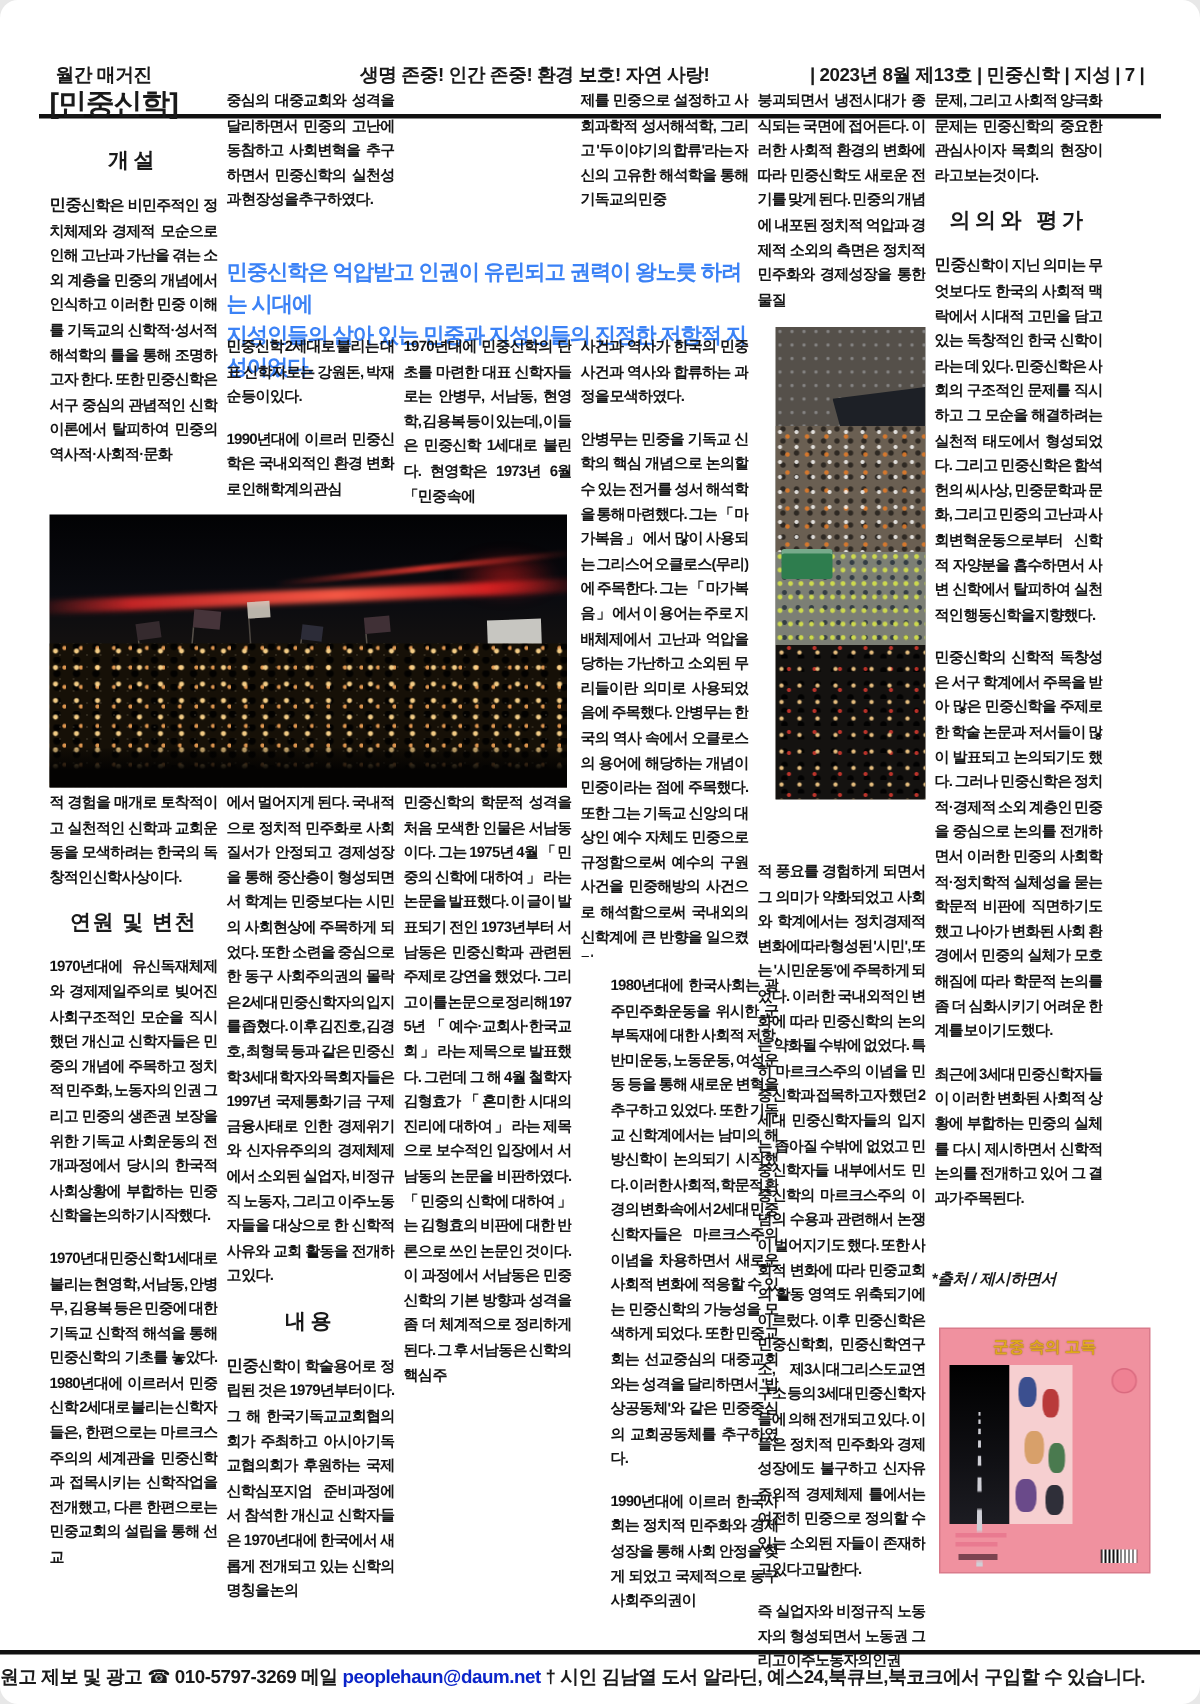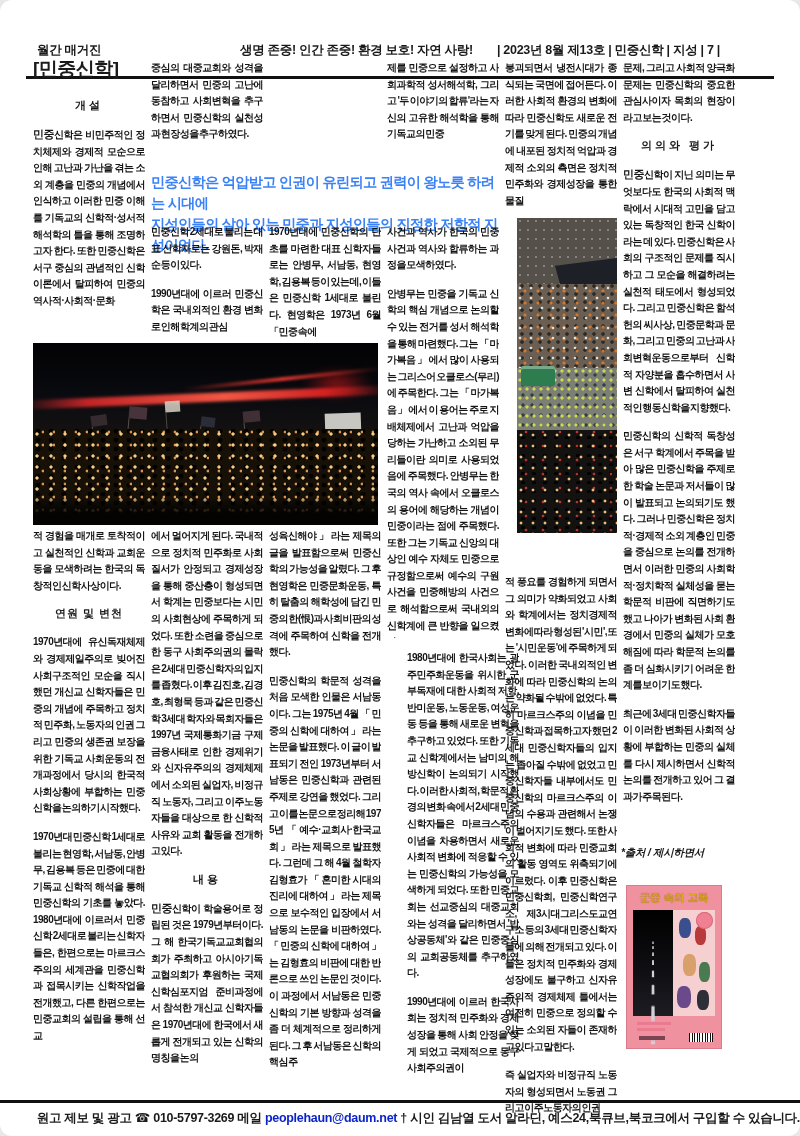--- a/index.html
+++ b/index.html
@@ -8,26 +8,26 @@
   .abs{position:absolute;}
   
   .hdr{font-size:12.5px;font-weight:700;letter-spacing:-0.3px;white-space:nowrap;}
   .hdr-rule{left:26px;top:76px;width:748px;height:3px;background:#111;}
   
   .colbox{position:absolute;width:112px;overflow:hidden;}
   .body{font-size:10px;line-height:16.6px;font-weight:700;text-align:justify;
         word-break:break-all;letter-spacing:-0.5px;word-spacing:-2px;margin:0 0 12px 0;color:#151515;}
   .lead{font-weight:900;font-size:11px;}
   .art-title{font-size:19px;font-weight:900;letter-spacing:-0.5px;margin:0 0 16px 0;}
-  .sec-h{font-size:11px;font-weight:900;text-align:center;letter-spacing:3px;margin:3px 0 13px 0;}
+  .sec-h{font-size:14px;font-weight:900;text-align:center;letter-spacing:3px;margin:3px 0 13px 0;}
   .headline{font-size:14.2px;line-height:21px;font-weight:900;letter-spacing:-0.7px;color:#3b82f6;}
   .caption{font-size:10.5px;font-weight:700;font-style:italic;letter-spacing:-0.3px;}
   
   .ftr-rule{left:0;top:1100px;width:800px;height:3px;background:#111;}
-  .ftr{left:0;top:1110px;width:800px;text-align:right;font-size:12.5px;font-weight:700;letter-spacing:-0.3px;}
+  .ftr{left:0;top:1110px;width:800px;text-align:left;font-size:12.5px;font-weight:700;letter-spacing:-0.3px;}
   .ftr .email{color:#0b24c9;}
   
   .photoL{left:33px;top:343px;width:345px;height:182px;background:linear-gradient(180deg,#020204 0%,#0a0b10 30%,#171310 55%,#100b07 100%);overflow:hidden;}
   .pl-laser{position:absolute;left:-12px;top:50px;width:370px;height:9px;transform:rotate(-2.4deg);filter:blur(1.6px);
     background:linear-gradient(90deg,rgba(255,0,0,0) 0%,rgba(255,45,45,.75) 18%,rgba(255,90,70,.95) 55%,rgba(255,40,40,.8) 82%,rgba(255,0,0,0) 100%);}
   .pl-laser2{position:absolute;left:150px;top:34px;width:200px;height:4px;transform:rotate(-6deg);filter:blur(1.2px);
     background:linear-gradient(90deg,rgba(255,0,0,0),rgba(255,60,50,.8),rgba(255,0,0,0));}
   .pl-glow{position:absolute;right:6px;top:26px;width:70px;height:30px;filter:blur(5px);
     background:radial-gradient(ellipse at center,rgba(255,30,30,.55),rgba(255,0,0,0) 70%);}
   .flag{position:absolute;display:block;}
@@ -67,21 +67,21 @@
       radial-gradient(circle at 3px 3px, #cdd94e 0 1.2px, rgba(0,0,0,0) 2px),
       radial-gradient(circle at 6px 7px, #343d44 0 1.3px, rgba(0,0,0,0) 2px);
     background-size:7px 9px,9px 10px;}
   .pr-crowd2{position:absolute;left:0;top:212px;width:100%;height:103px;background-color:#141210;
     background-image:
       radial-gradient(circle at 4px 5px, rgba(255,210,140,.9) 0 1px, rgba(0,0,0,0) 1.8px),
       radial-gradient(circle at 9px 2px, rgba(230,60,50,.8) 0 1px, rgba(0,0,0,0) 1.7px),
       radial-gradient(circle at 6px 8px, rgba(0,0,0,.9) 0 1.8px, rgba(0,0,0,0) 2.6px);
     background-size:12px 11px,17px 14px,11px 9px;}
   
-  .cover{left:627px;top:886px;width:94px;height:162px;background:#f0919f;box-shadow:0 0 0 1px #d97b8b;overflow:hidden;}
+  .cover{left:627px;top:886px;width:94px;height:162px;background:#f0919f;box-shadow:0 0 0 1px #d97b8b;overflow:hidden;padding-left:45px;}
   .cv-title{position:absolute;left:0;top:5px;width:100%;text-align:center;font-size:10.5px;font-weight:900;
     color:#e0a91e;letter-spacing:0;text-shadow:0 0 1px #7a5a00;}
   .cv-body{position:absolute;left:6px;top:24px;width:82px;height:106px;display:flex;}
   .cv-road{width:40px;height:100%;background:linear-gradient(180deg,#000 0%,#101014 60%,#1c1c22 100%);position:relative;}
   .cv-road::after{content:"";position:absolute;left:50%;top:12%;width:2px;height:80%;
     background:repeating-linear-gradient(180deg,#cfcfd6 0 6px,rgba(0,0,0,0) 6px 12px);transform:translateX(-50%) perspective(40px) rotateX(30deg);}
   .cv-ppl{flex:1;background:#f6cfd0;position:relative;}
   .blob{position:absolute;border-radius:40%;}
   .bl1{left:6px;top:8px;width:12px;height:20px;background:#3b4f8f;}
   .bl2{left:22px;top:16px;width:11px;height:19px;background:#b93a3a;}
@@ -99,21 +99,21 @@
     repeating-linear-gradient(90deg,#111 0 1px,#fff 1px 2.6px);}
   .thin-rule{background:#111;}
 </style>
 </head>
 <body>
 
 <div class="page">
 
   <div class="abs hdr" style="left:37px;top:42px;">월간 매거진</div>
   <div class="abs hdr" style="left:240px;top:42px;">생명 존중! 인간 존중! 환경 보호! 자연 사랑!</div>
-  <div class="abs hdr" style="left:497px;top:42px;">| 2023년 8월 제13호 | 민중신학 | 지성 | 7 |</div>
+  <div class="abs hdr" style="left:540px;top:42px;">| 2023년 8월 제13호 | 민중신학 | 지성 | 7 |</div>
   <div class="abs hdr-rule"></div>
 
   <div class="colbox" style="left:33px;top:56px;height:287px;">
     <div class="art-title">[민중신학]</div>
     <div class="sec-h">개설</div>
     <p class="body"><span class="lead">민중</span><span>신학은 비민주적인 정치체제와 경제적 모순으로 인해 고난과 가난을 겪는 소외 계층을 민중의 개념에서 인식하고 이러한 민중 이해를 기독교의 신학적·성서적 해석학의 틀을 통해 조명하고자 한다. 또한 민중신학은 서구 중심의 관념적인 신학 이론에서 탈피하여 민중의 역사적·사회적·문화</span></p>
   </div>
 
   <div class="colbox" style="left:151px;top:60px;height:110px;">
     <p class="body">중심의 대중교회와 성격을 달리하면서 민중의 고난에 동참하고 사회변혁을 추구하면서 민중신학의 실천성과 현장성을 추구하였다.</p>
@@ -167,21 +167,20 @@
     <p class="body">1970년대 민중신학 1세대로 불리는 현영학, 서남동, 안병무, 김용복 등은 민중에 대한 기독교 신학적 해석을 통해 민중신학의 기초를 놓았다. 1980년대에 이르러서 민중신학 2세대로 불리는 신학자들은, 한편으로는 마르크스주의의 세계관을 민중신학과 접목시키는 신학작업을 전개했고, 다른 한편으로는 민중교회의 설립을 통해 선교</p>
   </div>
 
   <div class="colbox" style="left:151px;top:528px;height:572px;">
     <p class="body">에서 멀어지게 된다. 국내적으로 정치적 민주화로 사회질서가 안정되고 경제성장을 통해 중산층이 형성되면서 학계는 민중보다는 시민의 사회현상에 주목하게 되었다. 또한 소련을 중심으로 한 동구 사회주의권의 몰락은 2세대 민중신학자의 입지를 좁혔다. 이후 김진호, 김경호, 최형묵 등과 같은 민중신학 3세대 학자와 목회자들은 1997년 국제통화기금 구제금융사태로 인한 경제위기와 신자유주의의 경제체제에서 소외된 실업자, 비정규직 노동자, 그리고 이주노동자들을 대상으로 한 신학적 사유와 교회 활동을 전개하고 있다.</p>
     <div class="sec-h">내용</div>
     <p class="body"><span class="lead">민중</span><span>신학이 학술용어로 정립된 것은 1979년부터이다. 그 해 한국기독교교회협의회가 주최하고 아시아기독교협의회가 후원하는 국제신학심포지엄 준비과정에서 참석한 개신교 신학자들은 1970년대에 한국에서 새롭게 전개되고 있는 신학의 명칭을 논의</span></p>
   </div>
 
   <div class="colbox" style="left:269px;top:528px;height:572px;">
-    <p class="body">성육신해야」라는 제목의 글을 발표함으로써 민중신학의 가능성을 알렸다. 그 후 현영학은 민중문화운동, 특히 탈춤의 해학성에 담긴 민중의 한(恨)과 사회비판의 성격에 주목하여 신학을 전개했다.</p>
     <p class="body">민중신학의 학문적 성격을 처음 모색한 인물은 서남동이다. 그는 1975년 4월 「민중의 신학에 대하여」라는 논문을 발표했다. 이 글이 발표되기 전인 1973년부터 서남동은 민중신학과 관련된 주제로 강연을 했었다. 그리고 이를 논문으로 정리해 1975년 「예수·교회사·한국교회」라는 제목으로 발표했다. 그런데 그 해 4월 철학자 김형효가 「혼미한 시대의 진리에 대하여」라는 제목으로 보수적인 입장에서 서남동의 논문을 비판하였다. 「민중의 신학에 대하여」는 김형효의 비판에 대한 반론으로 쓰인 논문인 것이다. 이 과정에서 서남동은 민중신학의 기본 방향과 성격을 좀 더 체계적으로 정리하게 된다. 그 후 서남동은 신학의 핵심 주</p>
   </div>
 
   <div class="abs photoL">
     <div class="pl-laser"></div>
     <div class="pl-laser2"></div>
     <div class="pl-glow"></div>
     <span class="flag fL1"></span>
     <span class="flag fL2"></span>
     <span class="flag fL3"></span>

